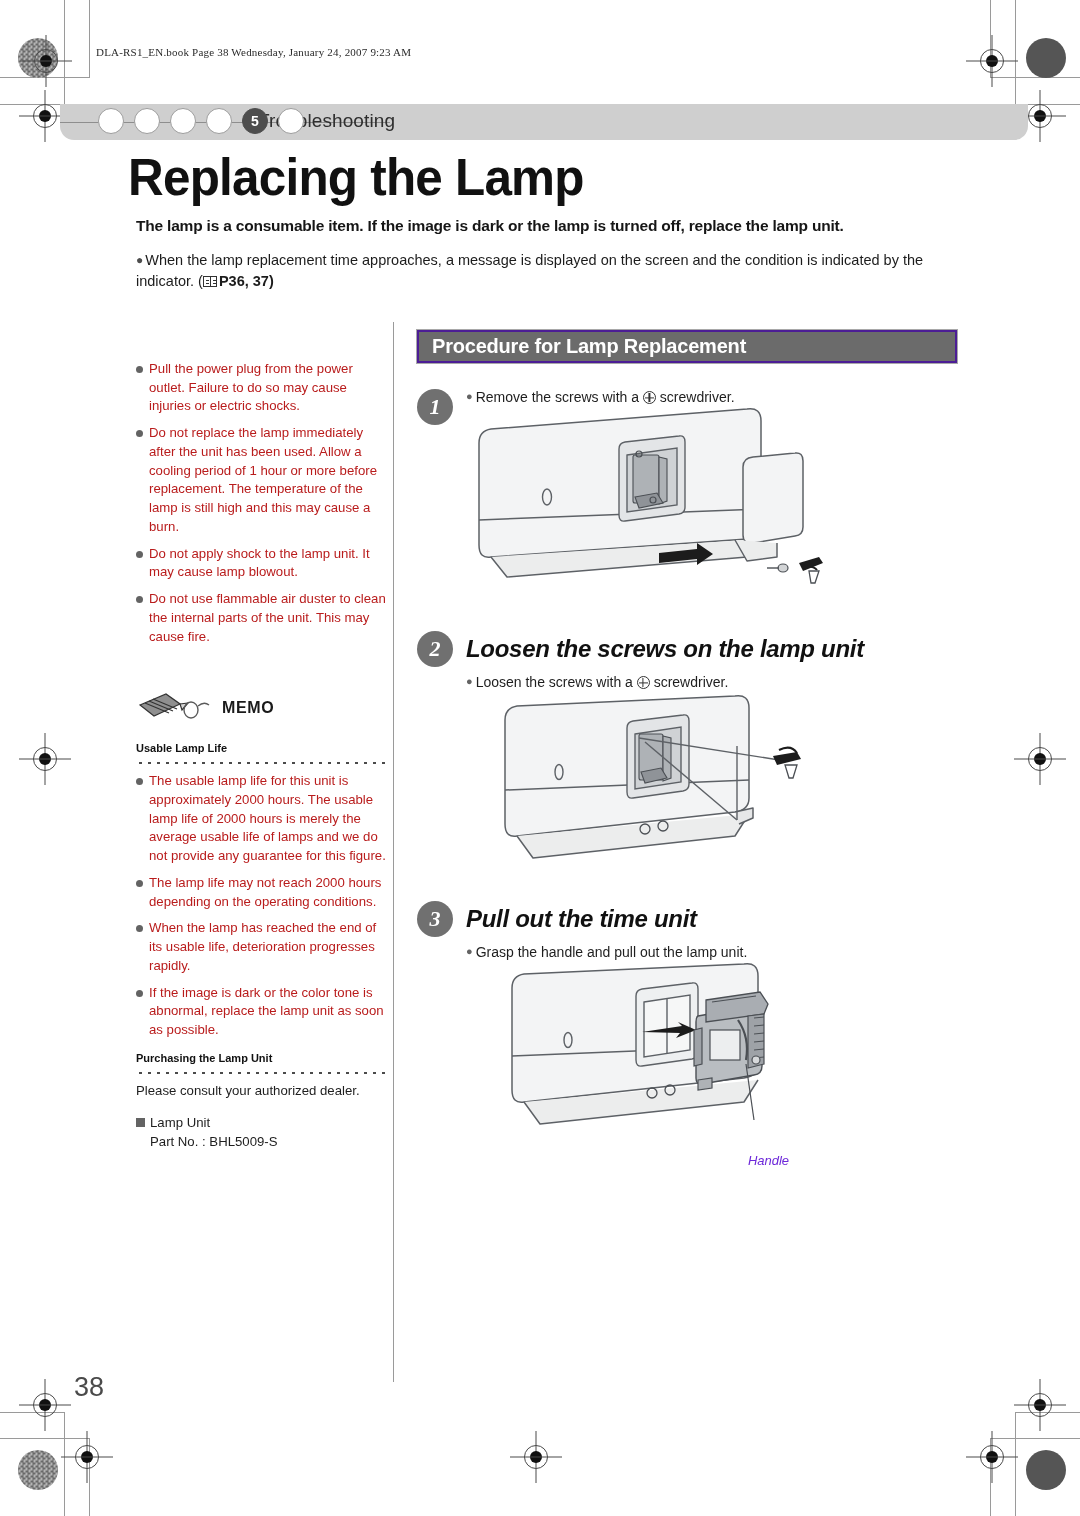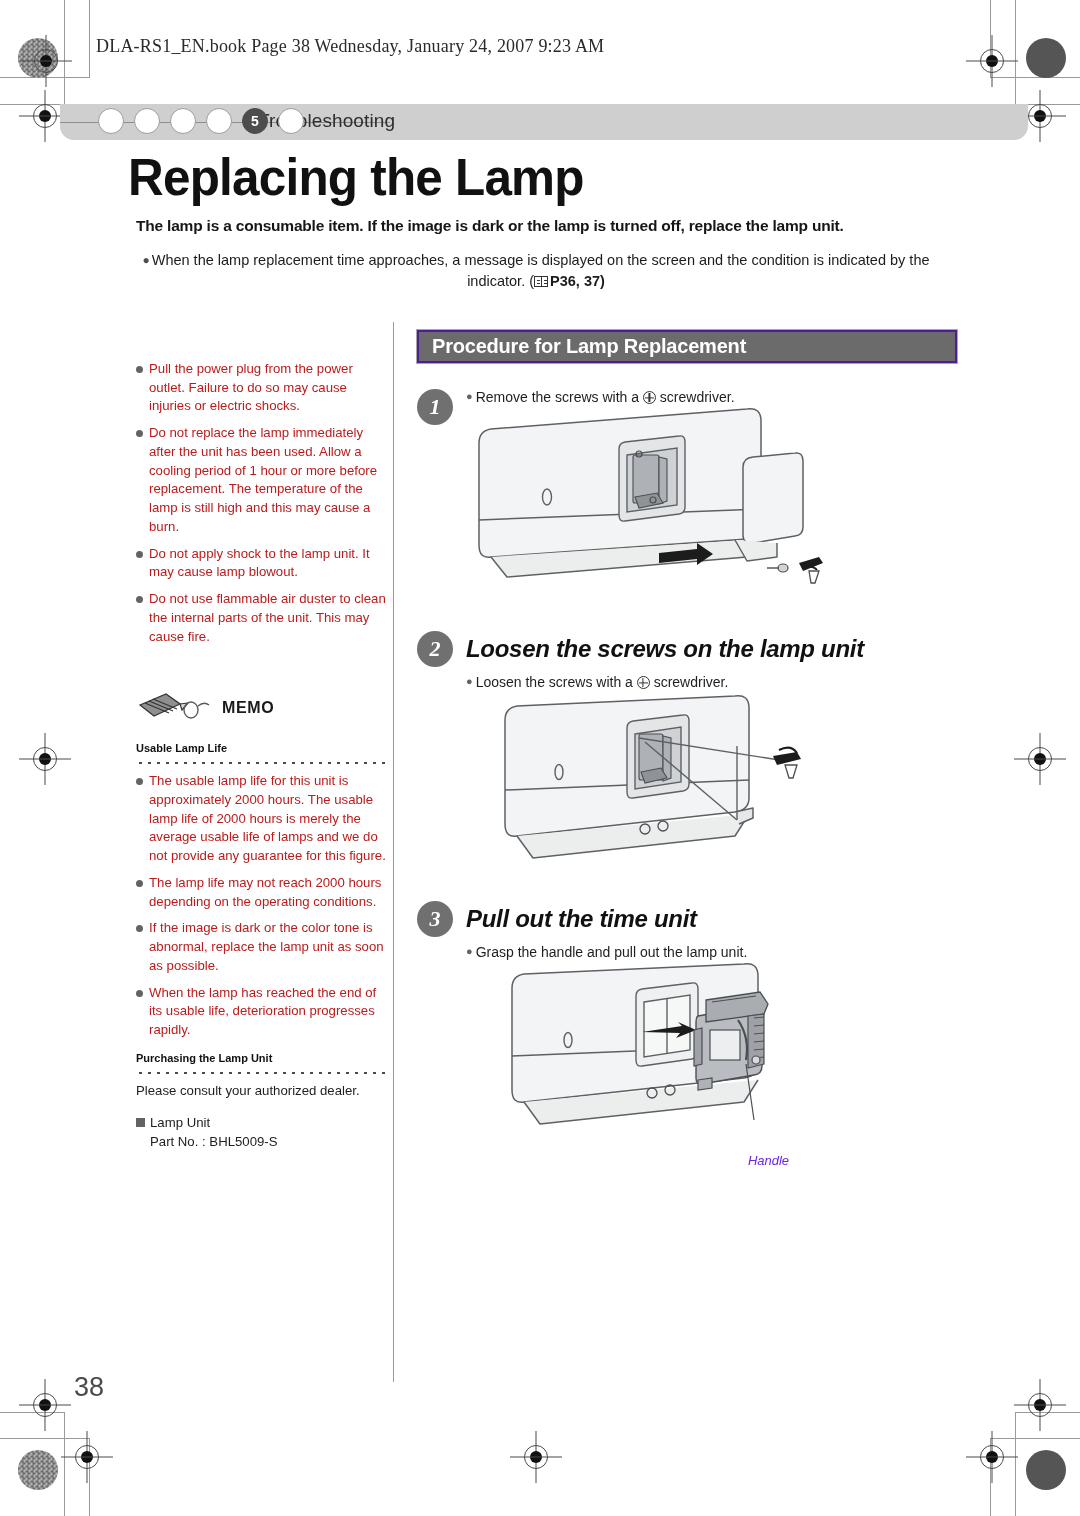--- a/index.html
+++ b/index.html
@@ -30,23 +30,23 @@
   .cornerbox { position: absolute; border: 1px solid #9a9a9a; }
   .halftone {
     position: absolute; width: 40px; height: 40px; border-radius: 50%;
     background:
       repeating-conic-gradient(#6a6a6a 0% 25%, #b4b4b4 0% 50%) 50% / 5px 5px;
   }
   .halftone.dark { background: #555; }
 
   
   .filestamp {
-    position: absolute; left: 96px; top: 36px;
+    position: absolute; left: 96px; top: 46px;
     font-family: "Liberation Serif", serif;
-    font-size: 18px; color: #2a2a2a; letter-spacing: .2px; white-space: nowrap;
+    font-size: 11px; color: #2a2a2a; letter-spacing: .2px; white-space: nowrap;
   }
   .chapterbar {
     position: absolute; left: 60px; top: 104px;
     width: 968px; height: 36px;
     background: #cfcfcf;
     border-radius: 0 0 14px 14px;
   }
   .chapterbar .rule {
     position: absolute; left: 0; top: 18px; width: 330px; height: 1px; background: #8e8e8e;
   }
@@ -72,21 +72,21 @@
     font-size: 52px; font-weight: bold; letter-spacing: -0.8px;
     color: #111; font-stretch: condensed;
     transform: scaleX(0.95); transform-origin: left center;
   }
   .lead {
     position: absolute; left: 136px; top: 217px; width: 760px;
     font-size: 15.5px; font-weight: bold; color: #161616; letter-spacing: -0.2px;
   }
   .leadbullet {
     position: absolute; left: 136px; top: 250px; width: 800px;
-    font-size: 14.5px; color: #1c1c1c; line-height: 1.45; text-align: center;
+    font-size: 14.5px; color: #1c1c1c; line-height: 1.45;
   }
   .leadbullet .b { color: #4d4d4d; font-size: 12px; vertical-align: 1px; margin-right: 2px; }
   .bookicon {
     display: inline-block; width: 14px; height: 11px;
     border: 1px solid #333; position: relative; vertical-align: -1px; margin-right: 2px;
   }
   .bookicon::before {
     content: ""; position: absolute; left: 50%; top: 0; width: 1px; height: 100%; background: #333;
   }
   .bookicon::after {
@@ -272,22 +272,22 @@
         <path d="M62 15 q6 -5 11 -1" fill="none" stroke="#5a5a5a" stroke-width="1.4"></path>
       </svg>
       <div class="label">MEMO</div>
     </div>
 
     <div class="subhead">Usable Lamp Life</div>
     <div class="dotrule"></div>
     <ul class="bul">
       <li>The usable lamp life for this unit is approximately 2000 hours. The usable lamp life of 2000 hours is merely the average usable life of lamps and we do not provide any guarantee for this figure.</li>
       <li>The lamp life may not reach 2000 hours depending on the operating conditions.</li>
+      <li>When the lamp has reached the end of its usable life, deterioration progresses rapidly.</li>
       <li>If the image is dark or the color tone is abnormal, replace the lamp unit as soon as possible.</li>
-      <li>When the lamp has reached the end of its usable life, deterioration progresses rapidly.</li>
     </ul>
 
     <div class="subhead" style="margin-top:12px;">Purchasing the Lamp Unit</div>
     <div class="dotrule"></div>
     <div class="plain">Please consult your authorized dealer.</div>
 
     <div class="sqitem">
       <span class="sq"></span><span>Lamp Unit</span>
       <span class="indent">Part No. : BHL5009-S</span>
     </div>

